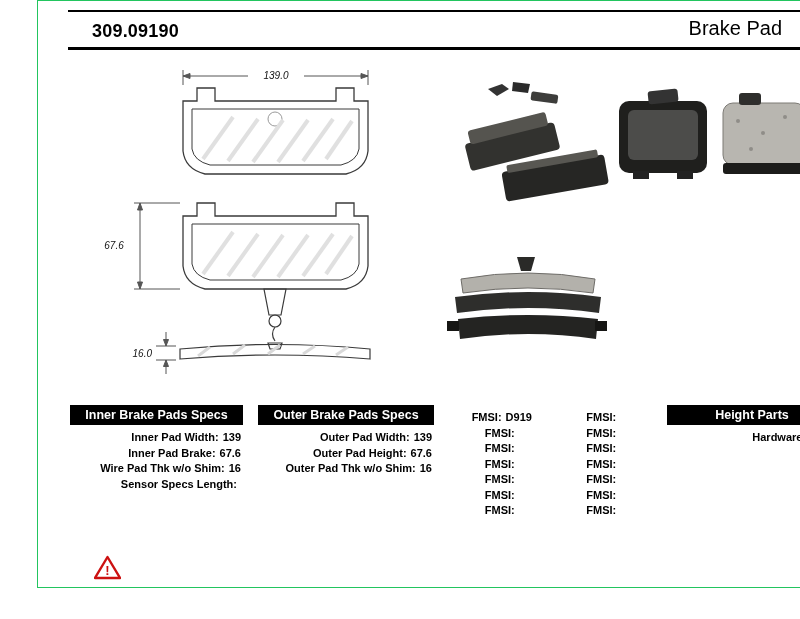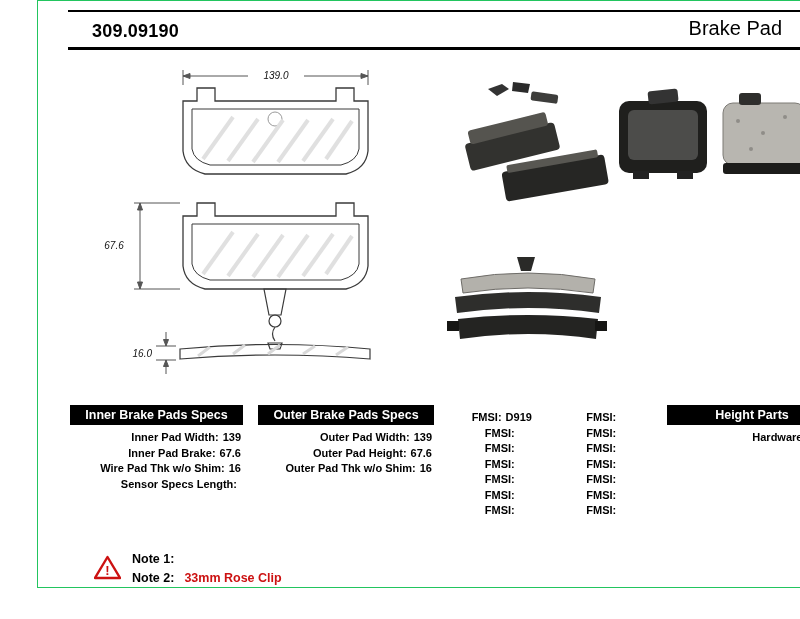--- a/index.html
+++ b/index.html
@@ -217,23 +217,15 @@
       </div>
     </div>
 
   </div>
 
   <div class="notes">
     <svg class="warning" width="27" height="25" viewBox="0 0 27 25">
       <path d="M13.5,2 L26,23 L1,23 Z" fill="#ffffff" stroke="#cc1111" stroke-width="2.4" stroke-linejoin="round"></path>
       <text x="13.5" y="20" text-anchor="middle" font-size="13" font-weight="bold" fill="#cc1111">!</text>
     </svg>
-    <div class="note-lines">
-      <div class="note-row">
-        <span>Note 1:</span><span class="note-red"></span>
-      </div>
-      <div class="note-row">
-        <span>Note 2:</span><span class="note-red">33mm Rose Clip</span>
-      </div>
-    </div>
   </div>
 
 </div>
 
 </body></html>

